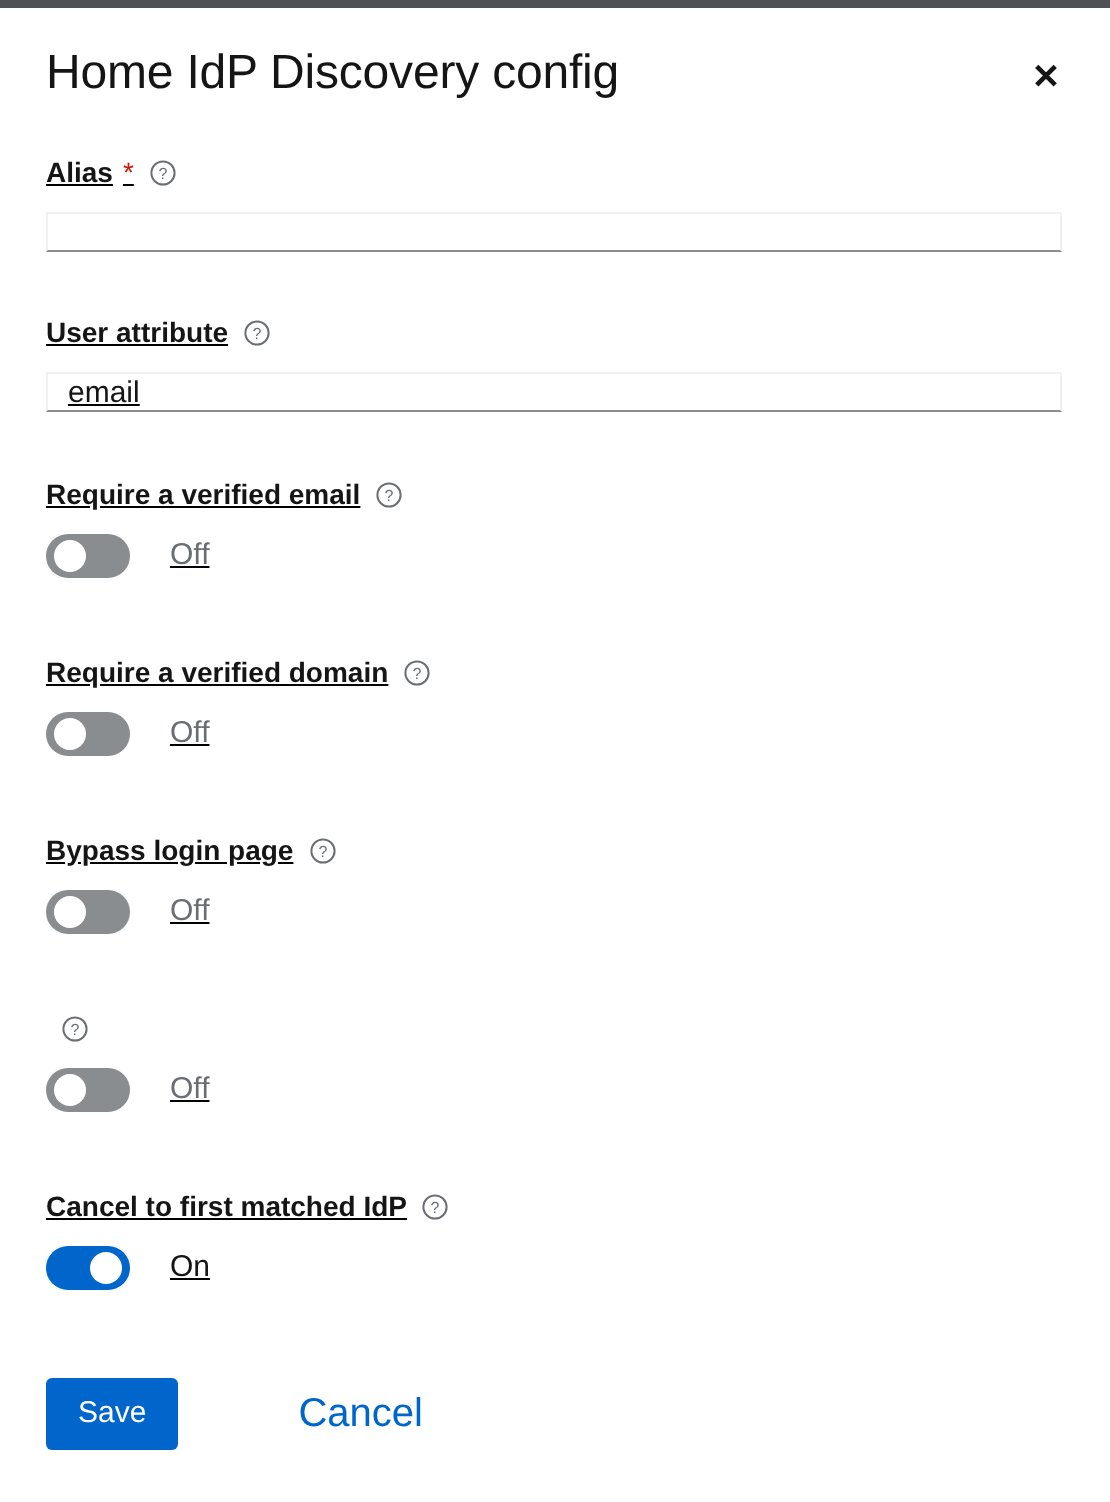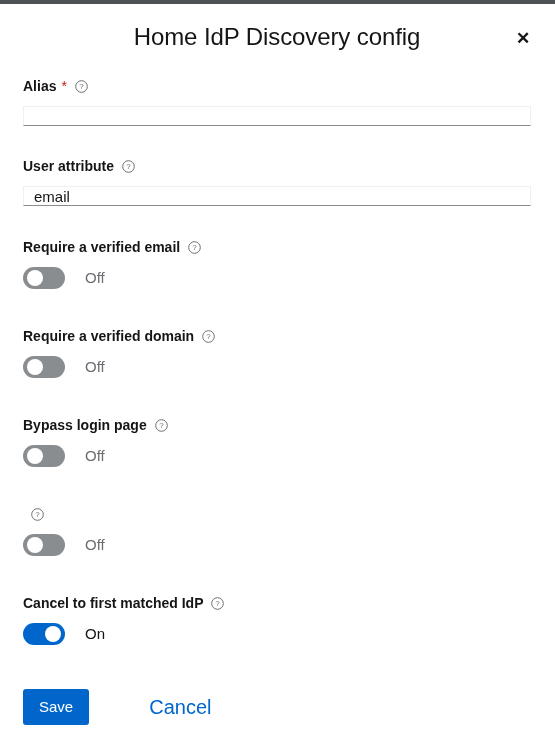--- a/index.html
+++ b/index.html
@@ -41,21 +41,20 @@
     height: 60px;
   }
   .modal-title {
     font-size: 24px;
     font-weight: 400;
     line-height: 30px;
     color: #151515;
     letter-spacing: -0.1px;
     margin: 0;
     white-space: nowrap;
-    text-align: center;
   }
   .close-btn {
     position: absolute;
     top: 23px;
     right: 20px;
     width: 24px;
     height: 24px;
     border: none;
     background: transparent;
     color: #151515;
@@ -64,20 +63,21 @@
     line-height: 24px;
     text-align: center;
     cursor: pointer;
     padding: 0;
     font-family: "Liberation Sans", sans-serif;
   }
 
   
   .modal-body {
     padding: 12px 23px 0 23px;
+    text-decoration: underline;
   }
 
   .form-group { margin-bottom: 0; }
 
   .field-label-row {
     display: flex;
     align-items: center;
     height: 20px;
     margin-bottom: 10px;
   }

